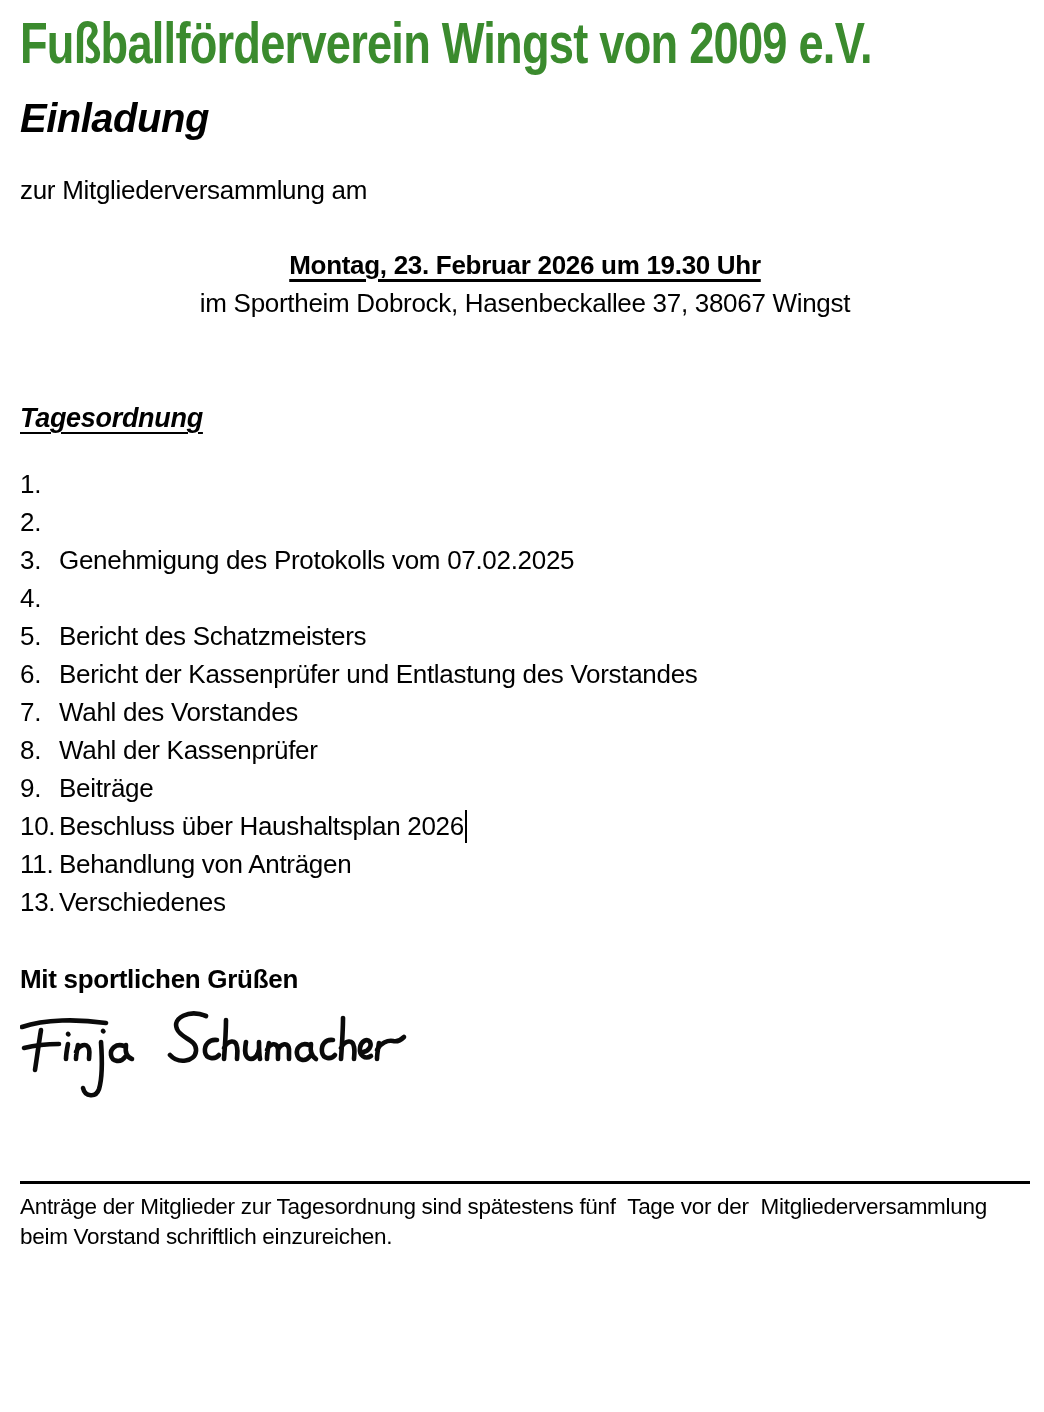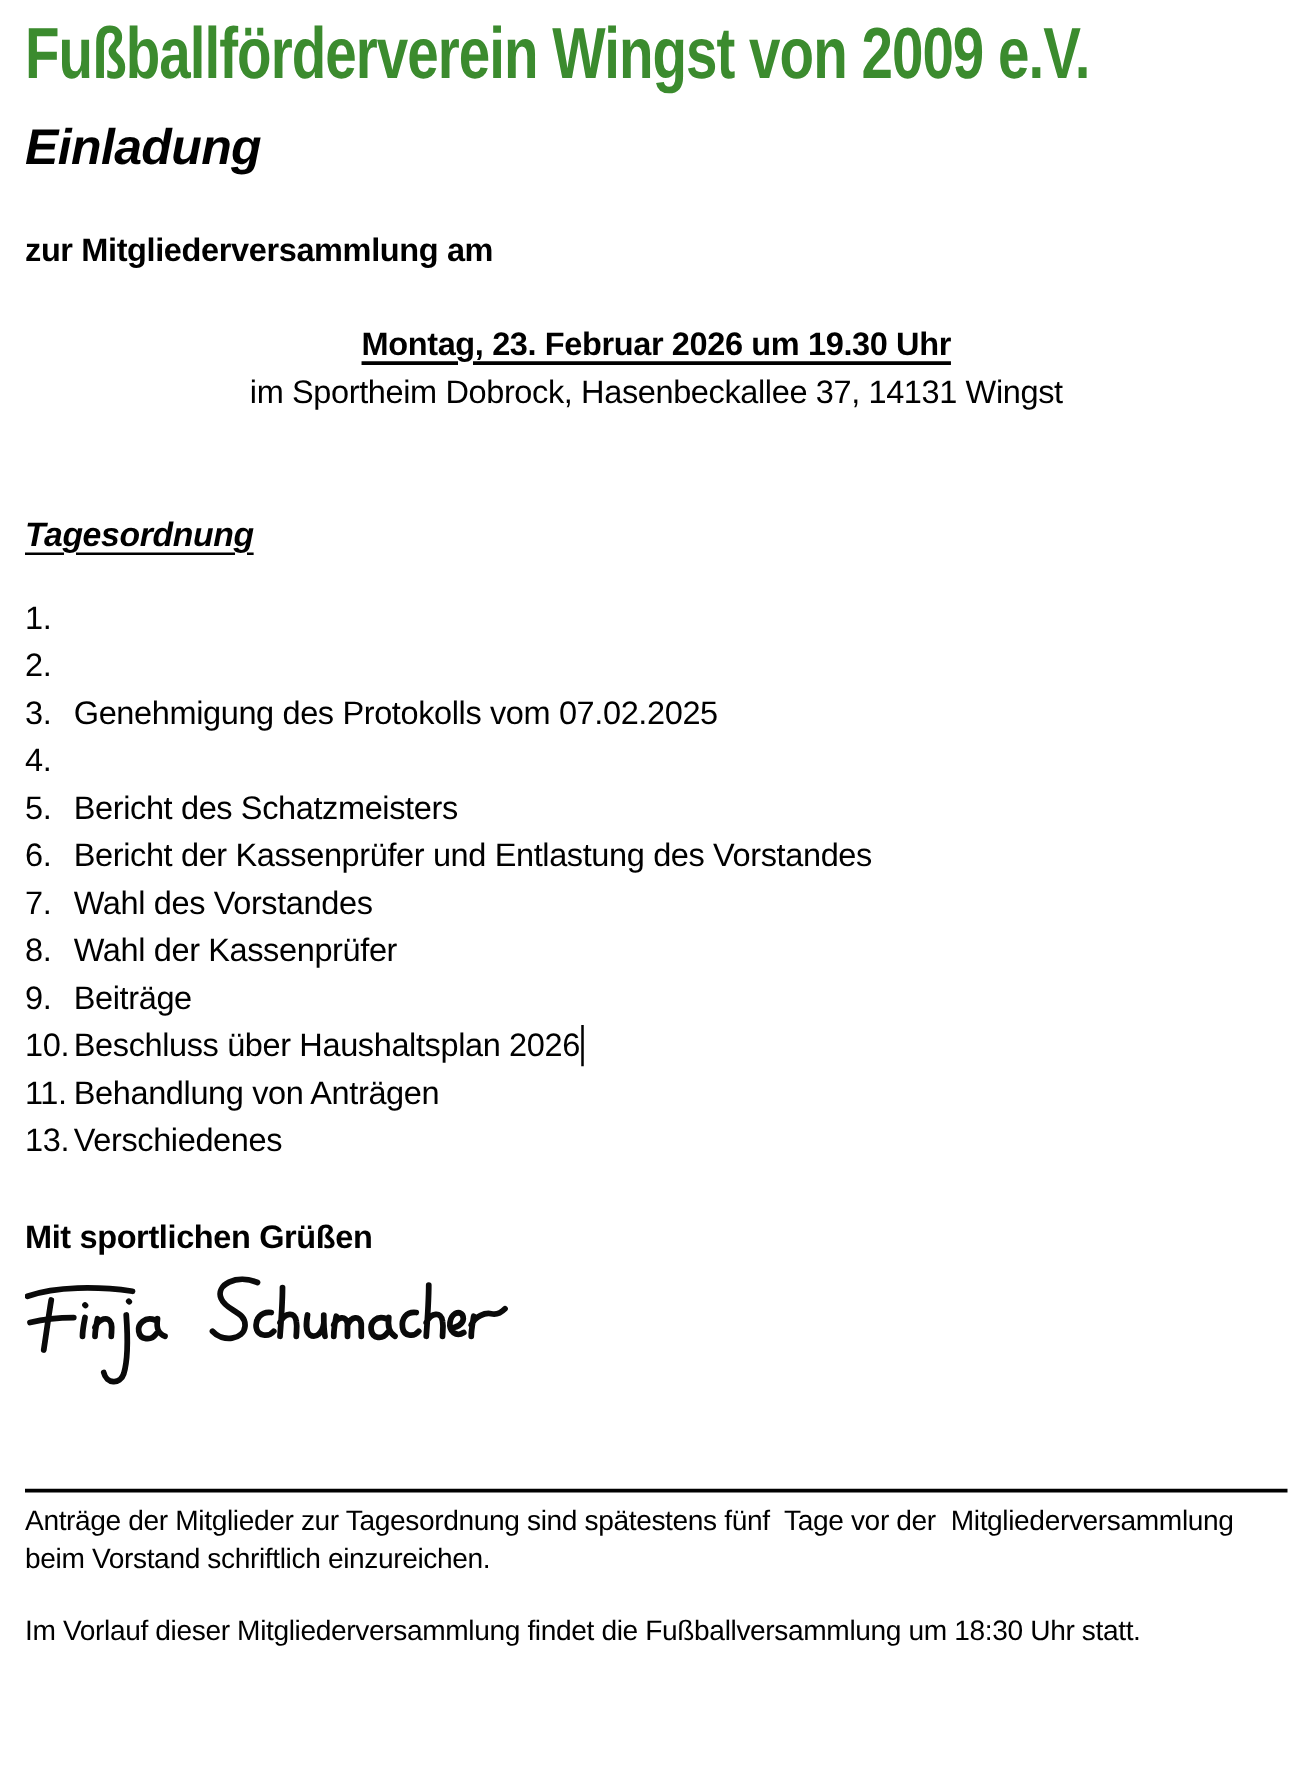--- a/index.html
+++ b/index.html
@@ -33,24 +33,24 @@
   }
   .doc-title {
     margin-top: 23px;
     font-size: 40px;
     line-height: 46px;
     font-weight: bold;
     font-style: italic;
     letter-spacing: -0.5px;
   }
   .intro {
-    margin-top: 42px;
-    font-size: 26px;
-    line-height: 34px;
-    font-weight: bold;
+    margin-top: 32px;
+    font-size: 26px;
+    line-height: 34px;
+    font-weight: normal;
   }
   .center-block { text-align: center; }
   .event-date {
     margin-top: 41px;
     font-size: 26px;
     line-height: 34px;
     font-weight: bold;
     text-decoration: underline;
     text-decoration-thickness: 2.5px;
     text-underline-offset: 5px;
@@ -125,21 +125,21 @@
   <div class="club-name-wrap">
     <span class="club-name">Fußballförderverein Wingst von 2009 e.V.</span>
   </div>
 
   <div class="doc-title">Einladung</div>
 
   <div class="intro">zur Mitgliederversammlung am</div>
 
   <div class="center-block">
     <div class="event-date">Montag, 23. Februar 2026 um 19.30 Uhr</div>
-    <div class="event-location">im Sportheim Dobrock, Hasenbeckallee 37, 14131 Wingst</div>
+    <div class="event-location">im Sportheim Dobrock, Hasenbeckallee 37, 38067 Wingst</div>
   </div>
 
   <div class="agenda-heading">
     <span>Tagesordnung</span>
   </div>
 
   <div class="agenda-list">
     <div class="agenda-item">
       <span class="num">1.</span>
     </div>
@@ -211,15 +211,14 @@
     <path d="M323 7 C 323 19, 322 34, 321 48 M321 37 C 325 29, 333 28, 334 36 C 335 41, 334 45, 334 48"></path>
     <path d="M343 41 C 349 40, 352 35, 350 31 C 347 27, 341 30, 340 37 C 339 44, 345 49, 351 45"></path>
     <path d="M359 32 C 358 38, 357 43, 357 48 M357 39 C 360 32, 368 29, 373 30 C 377 31, 381 29, 384 26"></path>
   </svg>
 
 
   <hr class="footer-rule">
 
   <div class="footer-note">Anträge der Mitglieder zur Tagesordnung sind spätestens fünf  Tage vor der  Mitgliederversammlung
 beim Vorstand schriftlich einzureichen.</div>
-  <div class="footer-note second">Im Vorlauf dieser Mitgliederversammlung findet die Fußballversammlung um 18:30 Uhr statt.</div>
 
 </div>
 
 </body></html>

